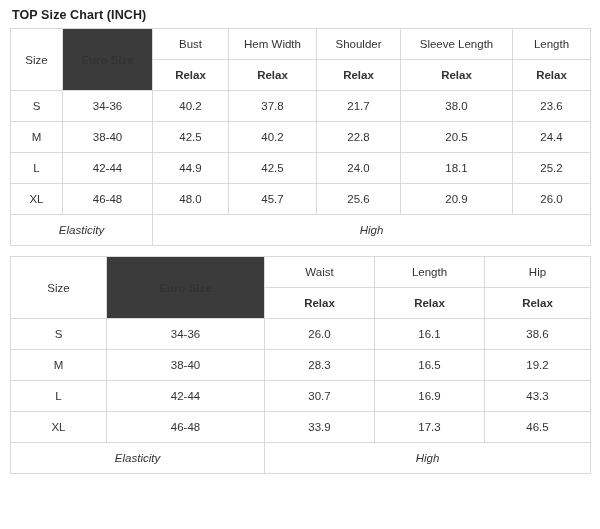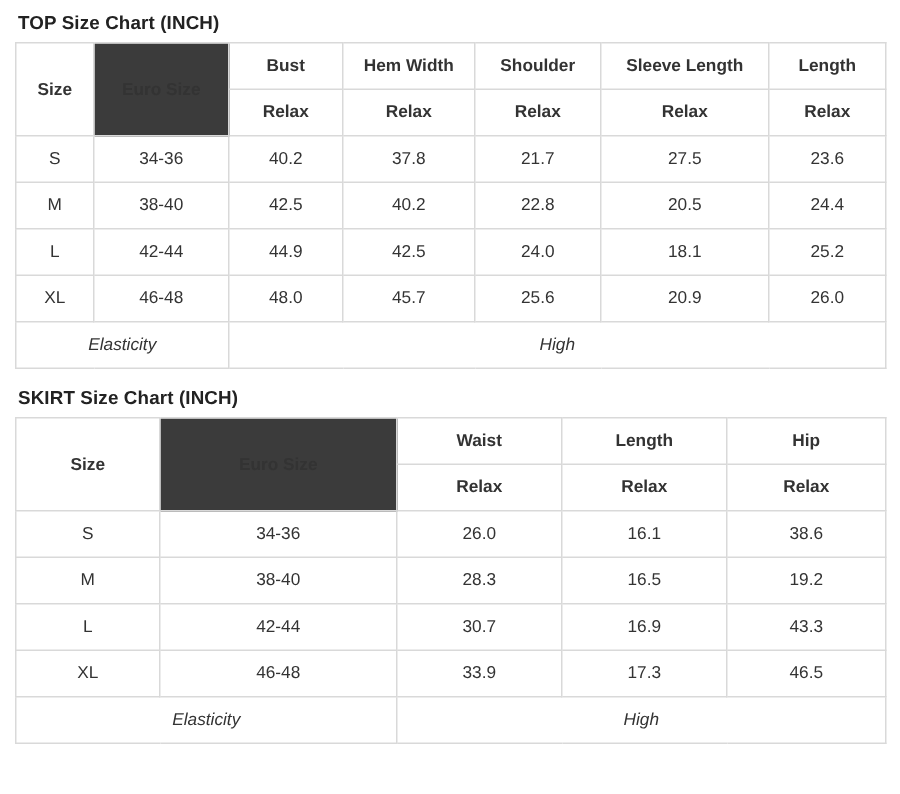--- a/index.html
+++ b/index.html
@@ -36,21 +36,21 @@
   table.size-table td {
     border: 1px solid #d9d9d9;
     text-align: center;
     vertical-align: middle;
     font-size: 11.5px;
     color: #333333;
     padding: 0;
     height: 30px;
   }
   td.head {
-    font-weight: bold;
+    font-weight: normal;
     color: #222222;
     font-size: 11.5px;
   }
   td.dark {
     background: #3b3b3b;
     color: #ffffff;
     font-weight: bold;
   }
   td.relax {
     font-size: 11.5px;
@@ -108,21 +108,21 @@
         <td class="relax">Relax</td>
         <td class="relax">Relax</td>
       </tr>
 
       <tr>
         <td class="data">S</td>
         <td class="data">34-36</td>
         <td class="data">40.2</td>
         <td class="data">37.8</td>
         <td class="data">21.7</td>
-        <td class="data">27.5</td>
+        <td class="data">38.0</td>
         <td class="data">23.6</td>
       </tr>
       <tr>
         <td class="data">M</td>
         <td class="data">38-40</td>
         <td class="data">42.5</td>
         <td class="data">40.2</td>
         <td class="data">22.8</td>
         <td class="data">20.5</td>
         <td class="data">24.4</td>
@@ -148,21 +148,20 @@
 
       <tr>
         <td class="footer-label" colspan="2">Elasticity</td>
         <td class="footer-value" colspan="5">High</td>
       </tr>
     </tbody>
   </table>
 
   <div class="spacer-between"></div>
 
-  <div class="chart-title">SKIRT Size Chart (INCH)</div>
 
   <table class="size-table">
     <colgroup>
       <col style="width:96px">
       <col style="width:158px">
       <col style="width:110px">
       <col style="width:110px">
       <col style="width:106px">
     </colgroup>
     <tbody>

